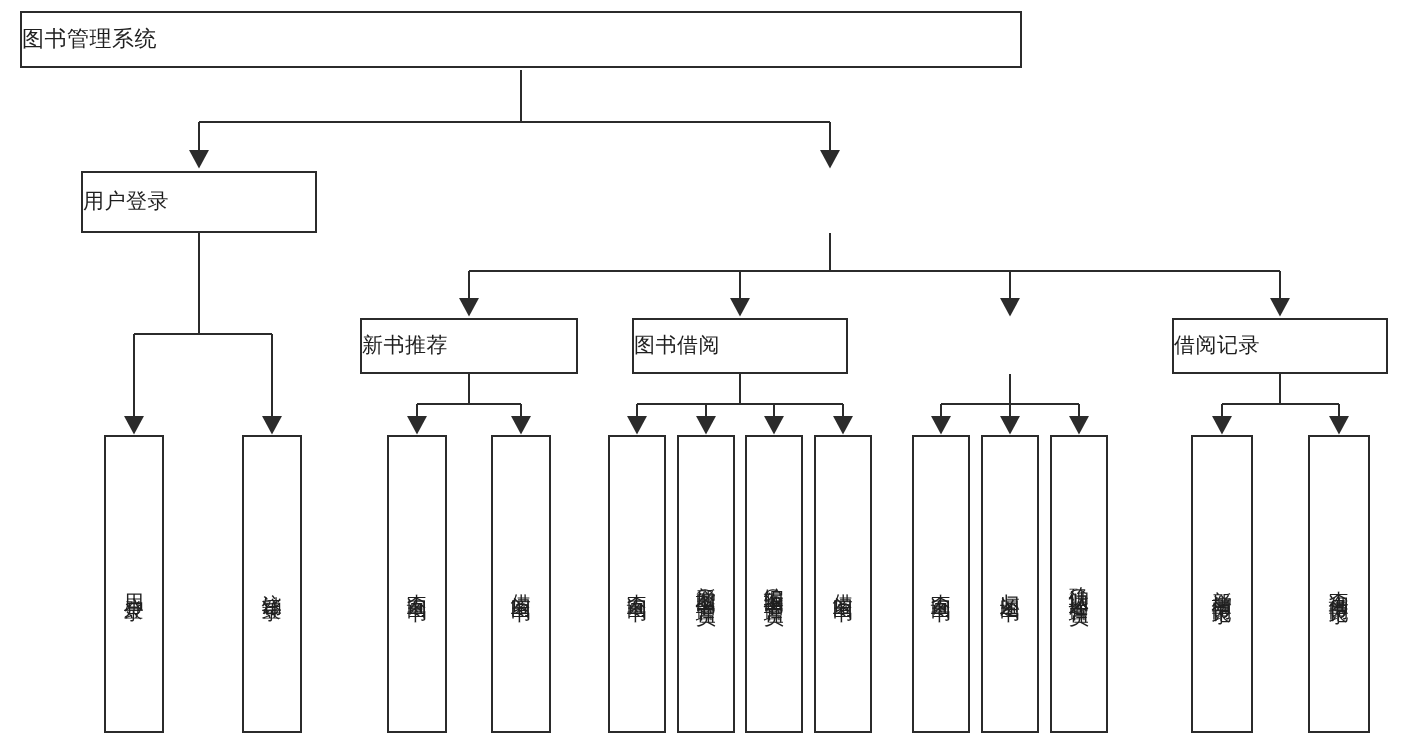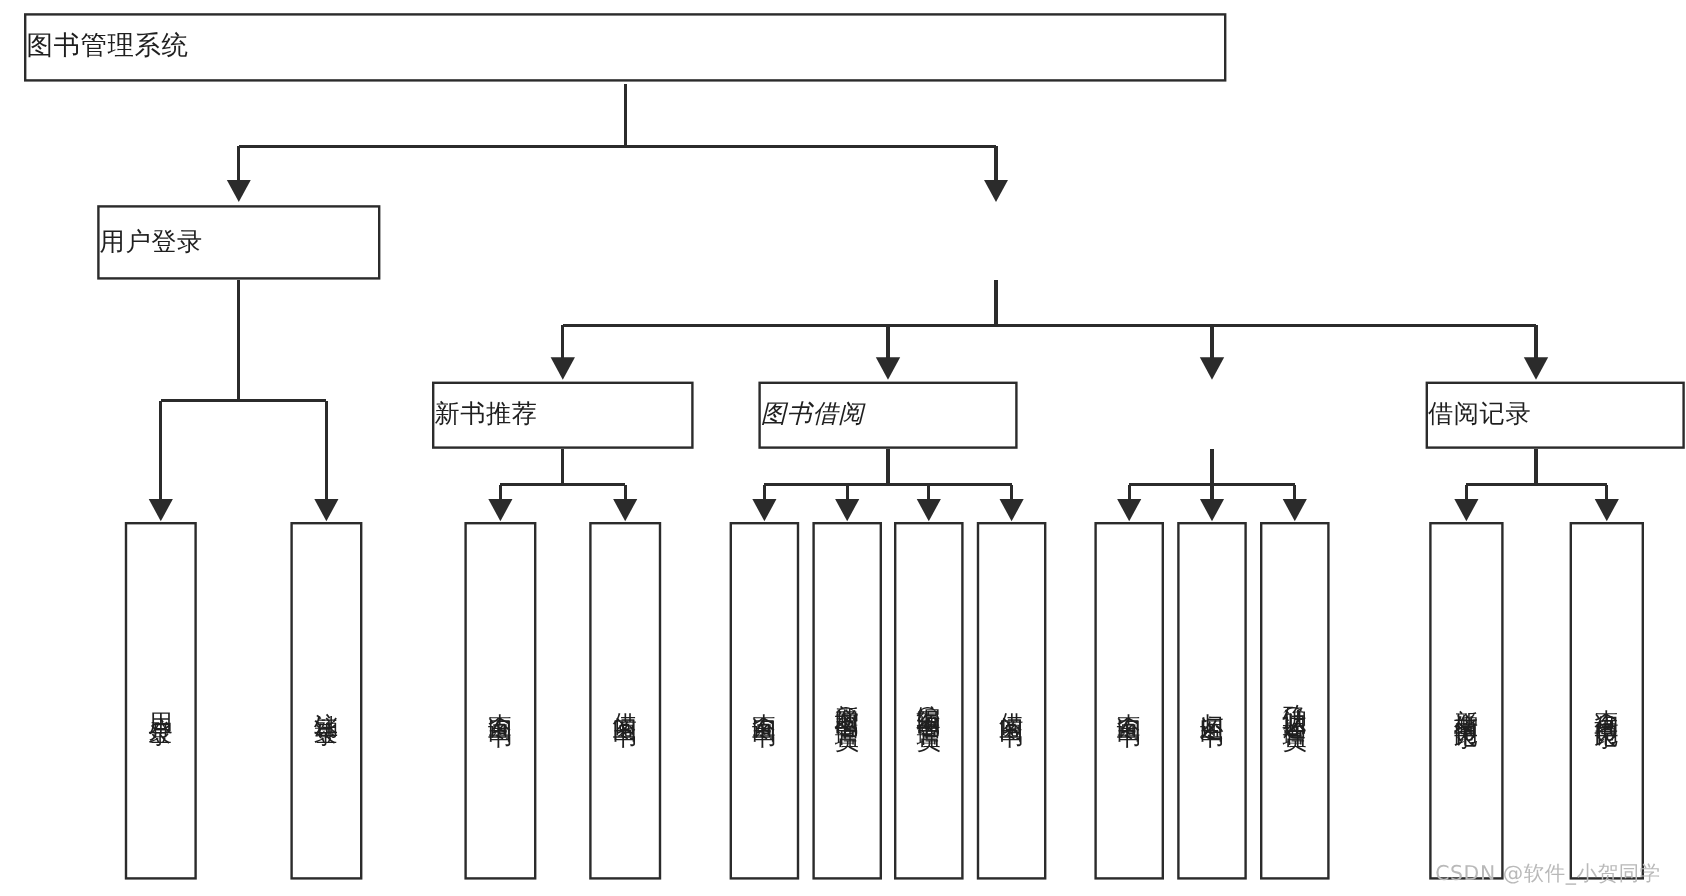--- a/index.html
+++ b/index.html
@@ -144,24 +144,24 @@
     <span class="node-label">图书管理系统</span>
   </div>
 
   <div class="node horiz" style="left:81px;top:171px;width:236px;height:62px;">
     <span class="node-label">用户登录</span>
   </div>
 
   <div class="node horiz" style="left:360px;top:318px;width:218px;height:56px;">
     <span class="node-label">新书推荐</span>
   </div>
-  <div class="node horiz" style="left:632px;top:318px;width:216px;height:56px;font-style:italic;">
+  <div class="node horiz" style="left:632px;top:318px;width:216px;height:56px;">
     <span class="node-label">图书借阅</span>
   </div>
-  <div class="node horiz" style="left:1172px;top:318px;width:216px;height:56px;margin-left:16px;">
+  <div class="node horiz" style="left:1172px;top:318px;width:216px;height:56px;">
     <span class="node-label">借阅记录</span>
   </div>
 
   <div class="node vert" style="left:104px;top:435px;width:60px;height:298px;">
     <span class="node-label">用户登录</span>
   </div>
   <div class="node vert" style="left:242px;top:435px;width:60px;height:298px;">
     <span class="node-label">注销登录</span>
   </div>
 
@@ -195,15 +195,14 @@
     <span class="node-label">确认归还（管理员）</span>
   </div>
 
   <div class="node vert" style="left:1191px;top:435px;width:62px;height:298px;">
     <span class="node-label">新增借阅记录</span>
   </div>
   <div class="node vert" style="left:1308px;top:435px;width:62px;height:298px;">
     <span class="node-label">查询借阅记录</span>
   </div>
 
-  <div class="watermark" style="left:1196px;top:716px;">CSDN @软件_小贺同学</div>
 
 </div>
 
 </body></html>

